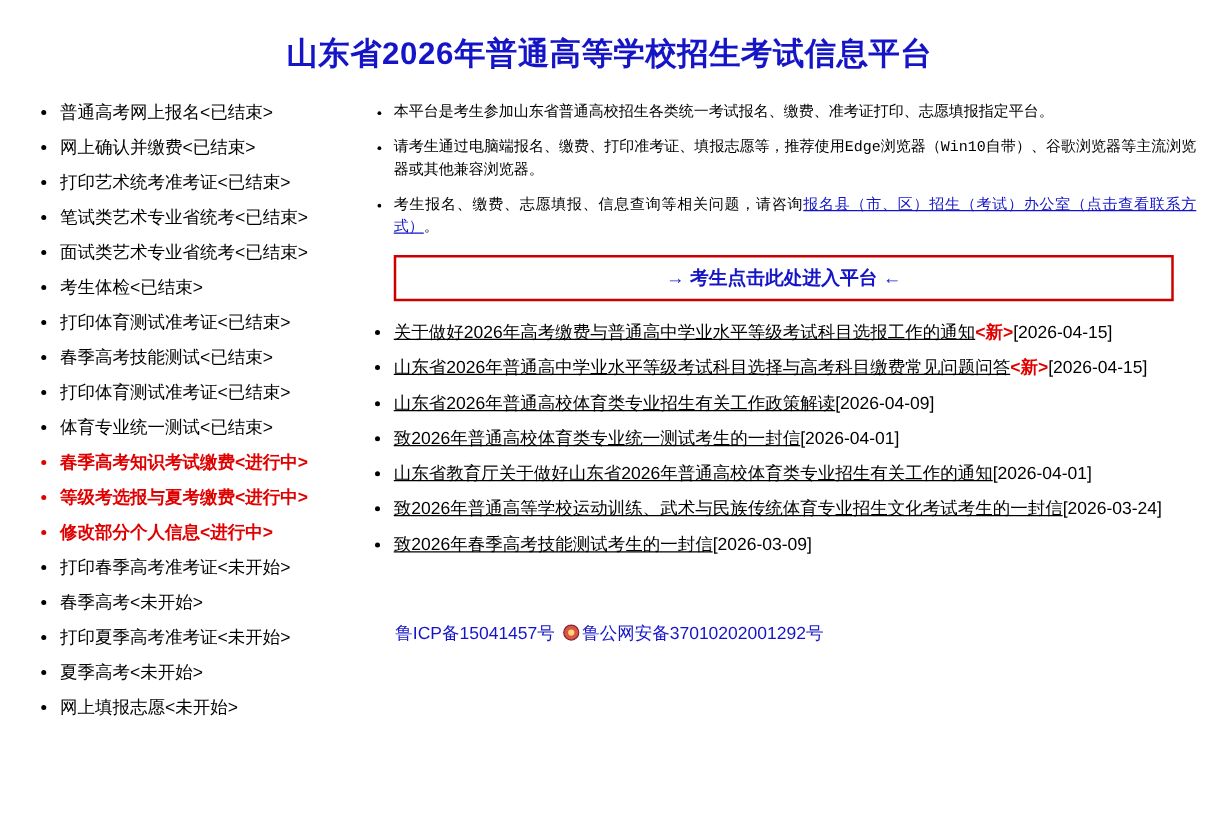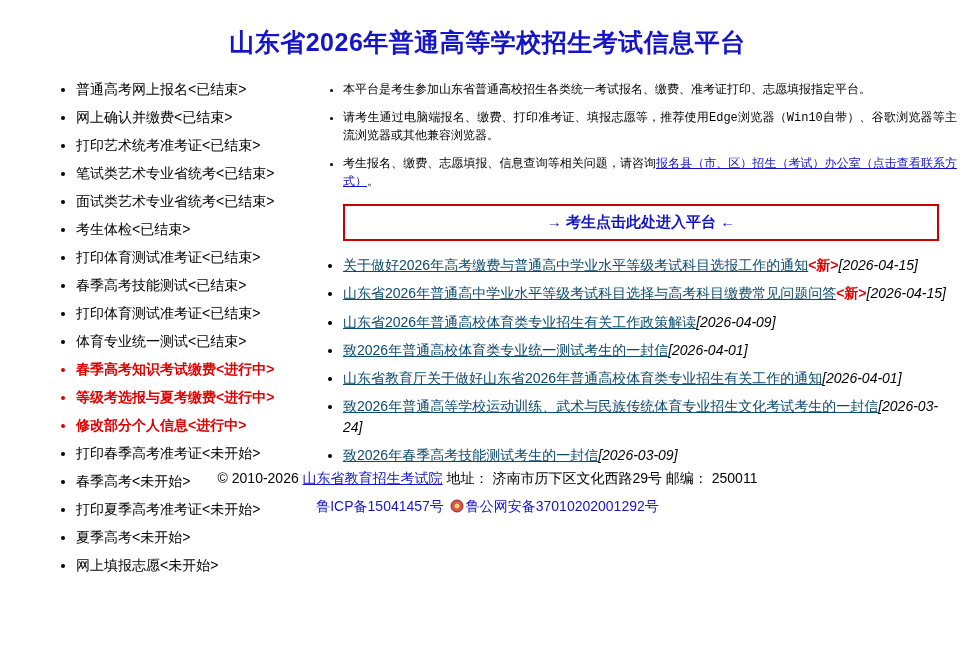--- a/index.html
+++ b/index.html
@@ -25,21 +25,20 @@
     color: #1515c7;
     font-size: 25px;
     font-weight: bold;
     padding-top: 26px;
     letter-spacing: 0.5px;
   }
   .columns {
     display: flex;
     align-items: flex-start;
     margin-top: 22px;
-    padding-left: 28px;
   }
   .left-col {
     width: 285px;
     flex: 0 0 285px;
     padding-left: 22px;
     box-sizing: border-box;
   }
   .right-col {
     flex: 1 1 auto;
     padding-right: 18px;
@@ -102,33 +101,32 @@
     list-style: disc;
     margin: 0;
     padding-left: 24px;
   }
   ul.news li {
     margin-bottom: 8px;
     line-height: 1.45;
     font-size: 14px;
   }
   ul.news li .newslink {
-    color: #0c4a6e;
+    color: #000000;
     text-decoration: underline;
     cursor: pointer;
   }
   .new-tag {
     color: #e00000;
     font-weight: bold;
     text-decoration: none;
   }
   .date {
     color: #000000;
     text-decoration: none;
-    font-style: italic;
   }
   .more {
     text-align: right;
     margin-top: 6px;
     padding-right: 24px;
     font-size: 14px;
   }
   .footer {
     position: absolute;
     left: 0;
@@ -208,23 +206,20 @@
         <li><span class="newslink">山东省教育厅关于做好山东省2026年普通高校体育类专业招生有关工作的通知</span><span class="date">[2026-04-01]</span></li>
         <li><span class="newslink">致2026年普通高等学校运动训练、武术与民族传统体育专业招生文化考试考生的一封信</span><span class="date">[2026-03-24]</span></li>
         <li><span class="newslink">致2026年春季高考技能测试考生的一封信</span><span class="date">[2026-03-09]</span></li>
       </ul>
 
 
     </div>
   </div>
 
   <div class="footer">
-    <div class="footer-line1">
-      <span>© 2010-2026 </span><span class="link">山东省教育招生考试院</span><span> 地址： 济南市历下区文化西路29号 邮编： 250011</span>
-    </div>
     <div class="footer-line2">
       <span class="icp">鲁ICP备15041457号</span>
       <span class="badge-icon">
         <svg width="14" height="14" viewBox="0 0 14 14" xmlns="http://www.w3.org/2000/svg">
           <circle cx="7" cy="7" r="6" fill="#d9534f" stroke="#8a2b28" stroke-width="1"></circle>
           <circle cx="7" cy="7" r="2.5" fill="#ffd966"></circle>
         </svg>
       </span><span class="icp">鲁公网安备37010202001292号</span>
     </div>
   </div>

